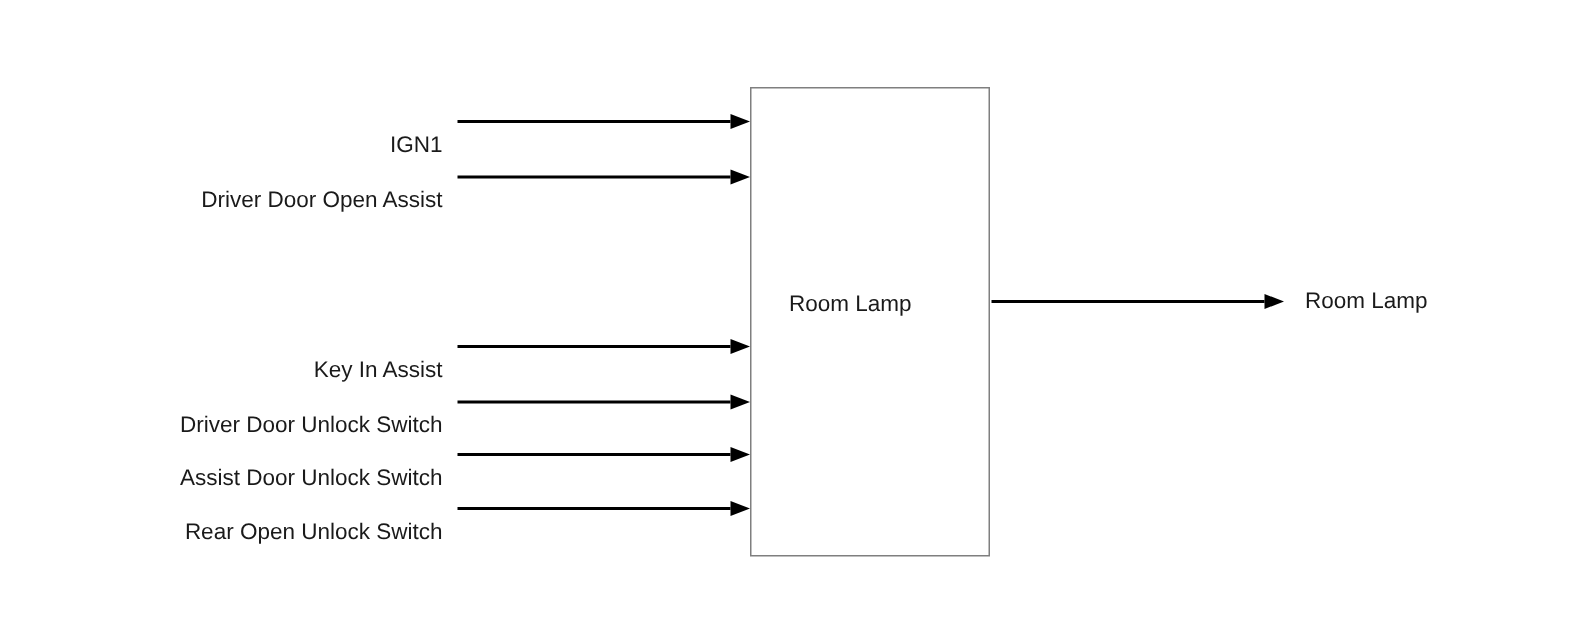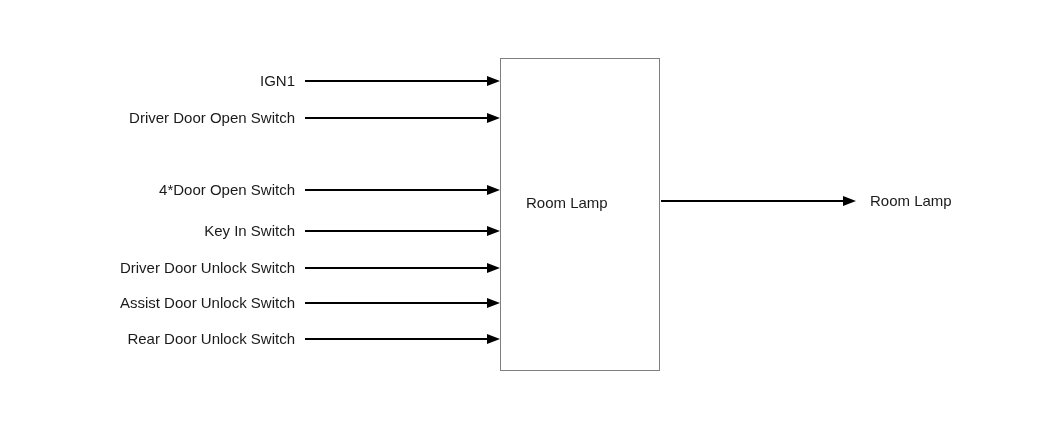--- a/index.html
+++ b/index.html
@@ -18,21 +18,21 @@
   }
   .row {
     position: absolute;
     left: 0;
     width: 100%;
     height: 20px;
   }
   .in-label {
     position: absolute;
     left: 0;
-    top: 0;
+    top: 16px;
     width: 295px;
     height: 20px;
     line-height: 20px;
     text-align: right;
     font-size: 15px;
     white-space: nowrap;
   }
   .arrow {
     position: absolute;
     top: 9px;
@@ -95,47 +95,43 @@
 <body>
 
 <div class="stage">
 
   <div class="row" style="top:71px">
     <span class="in-label">IGN1</span>
     <span class="arrow in-arrow"></span>
   </div>
 
   <div class="row" style="top:108px">
-    <span class="in-label">Driver Door Open Switch</span>
+    <span class="in-label">Driver Door Open Assist</span>
     <span class="arrow in-arrow"></span>
   </div>
 
 
-  <div class="row" style="top:180px">
-    <span class="in-label">4*Door Open Switch</span>
-    <span class="arrow in-arrow"></span>
-  </div>
 
   <div class="row" style="top:221px">
-    <span class="in-label">Key In Switch</span>
+    <span class="in-label">Key In Assist</span>
     <span class="arrow in-arrow"></span>
   </div>
 
   <div class="row" style="top:293px">
     <span class="in-label">Assist Door Unlock Switch</span>
     <span class="arrow in-arrow"></span>
   </div>
 
   <div class="row" style="top:258px">
     <span class="in-label">Driver Door Unlock Switch</span>
     <span class="arrow in-arrow"></span>
   </div>
 
   <div class="row" style="top:329px">
-    <span class="in-label">Rear Door Unlock Switch</span>
+    <span class="in-label">Rear Open Unlock Switch</span>
     <span class="arrow in-arrow"></span>
   </div>
 
   <div class="block">
     <span class="block-label">Room Lamp</span>
   </div>
 
   <div class="row out-row">
     <span class="arrow out-arrow"></span>
     <span class="out-label">Room Lamp</span>

